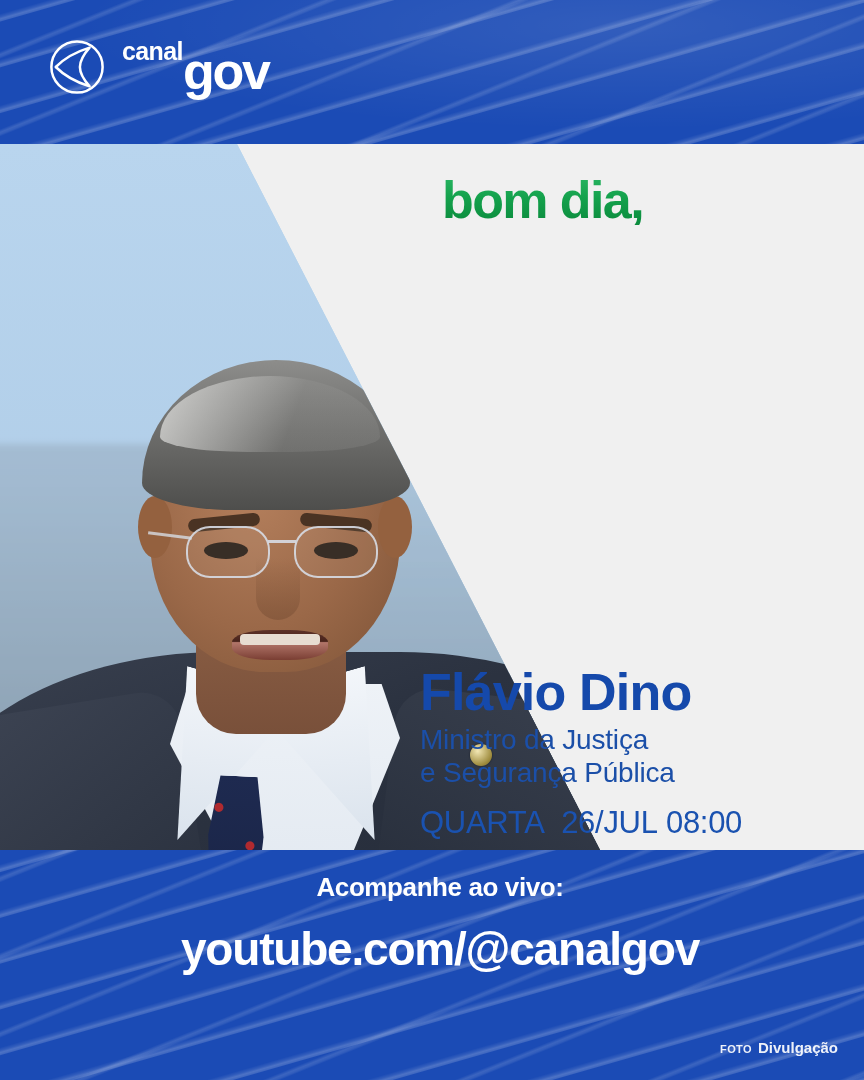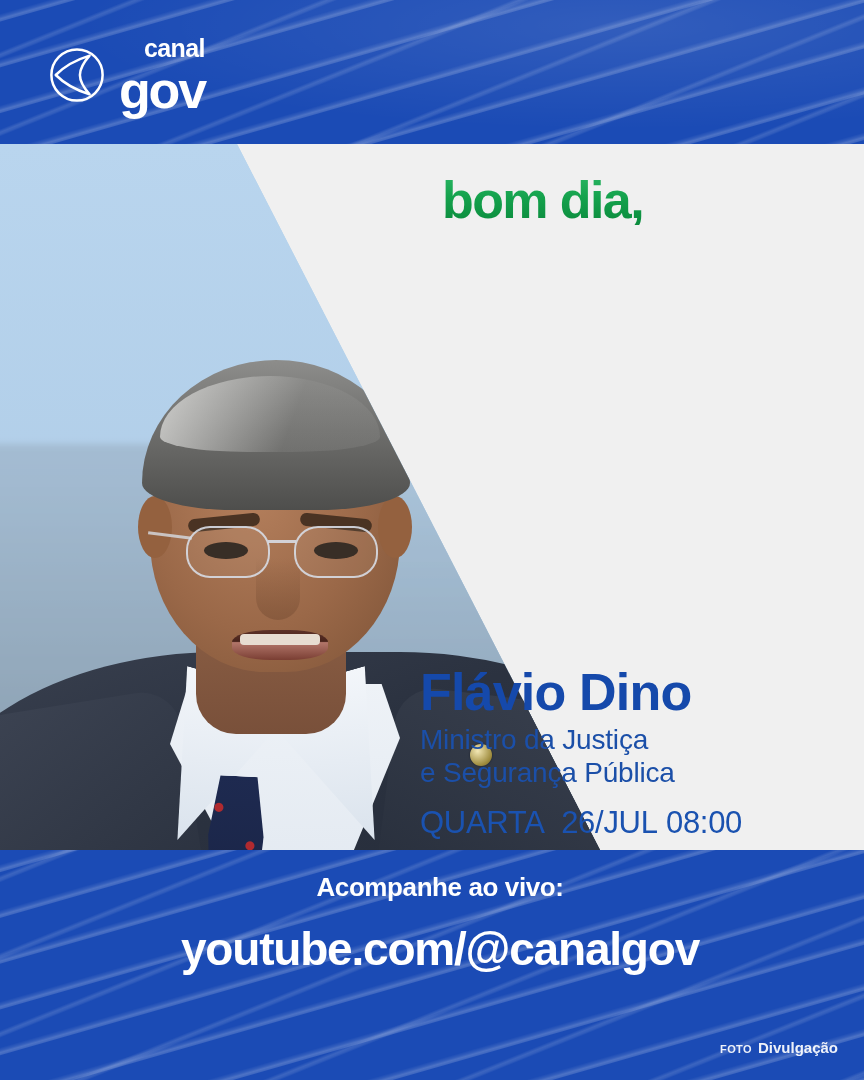--- a/index.html
+++ b/index.html
@@ -48,21 +48,21 @@
     background:radial-gradient(ellipse at 72% 18%, rgba(255,255,255,.10), rgba(255,255,255,0) 62%);
   }
 
   
   #header{ top:0; height:144px; }
   .logo-wrap{
     position:absolute; left:48px; top:38px;
     display:flex; align-items:center; gap:13px; z-index:4;
   }
   .logo-mark{ width:58px; height:58px; flex:none; }
-  .logo-words{ display:flex; flex-direction:column; line-height:.86; color:#fff;text-align:right; }
+  .logo-words{ display:flex; flex-direction:row; line-height:.86; color:#fff; }
   .logo-canal{
     font-size:25px; font-weight:bold; letter-spacing:-.6px;
     margin-left:3px;
   }
   .logo-gov{
     font-size:52px; font-weight:bold; letter-spacing:-2.2px; margin-top:8px;
   }
 
   
   #photo{

